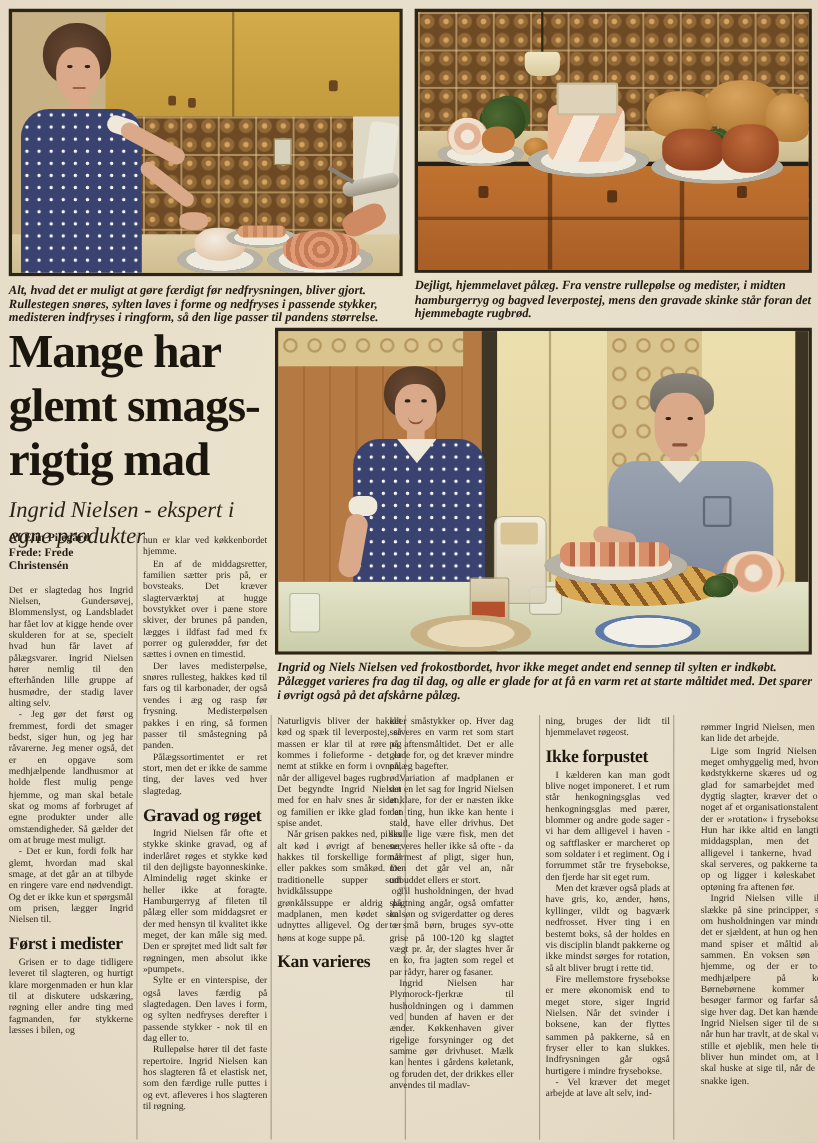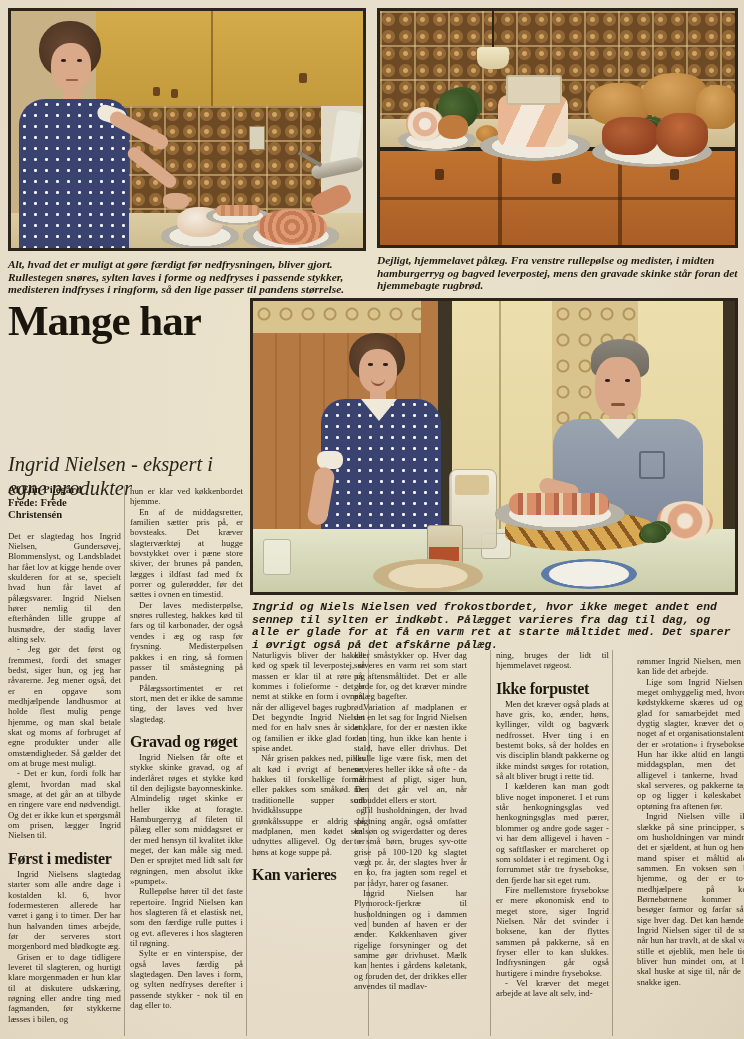--- a/index.html
+++ b/index.html
@@ -141,20 +141,22 @@
     <div class="abs bread" style="left:316px;top:74px;width:42px;height:44px;"></div>
     <div class="abs greens" style="left:252px;top:108px;width:30px;height:24px;"></div>
     <div class="abs plate" style="left:212px;top:126px;width:120px;height:30px;"></div>
     <div class="abs" style="left:222px;top:106px;width:56px;height:38px;background:radial-gradient(ellipse at 40% 35%, #b66238, #8e3f1e 80%);border-radius:40%;"></div>
     <div class="abs" style="left:276px;top:102px;width:52px;height:44px;background:radial-gradient(ellipse at 45% 30%, #c06a3c, #93441f 80%);border-radius:42%;"></div>
   </div>
   <div class="caption" style="left:377px;top:254px;width:361px;">Dejligt, hjemmelavet pålæg. Fra venstre rullepølse og medister, i midten hamburgerryg og bagved leverpostej, mens den gravade skinke står foran det hjemmebagte rugbrød.</div>
 
   <div class="headline">
     <div class="hl">Mange har</div>
+    <div class="hl">glemt smags-</div>
+    <div class="hl">rigtig mad</div>
   </div>
   <div class="subtitle">Ingrid Nielsen - ekspert i egne produkter</div>
 
   <div class="photo" style="left:250px;top:298px;width:488px;height:297px;">
 
     <div class="abs woodpanel" style="left:0;top:0;width:190px;height:297px;"></div>
     <div class="abs curtain" style="left:0;top:0;width:168px;height:32px;"></div>
     <div class="abs" style="left:185px;top:0;width:14px;height:297px;background:#3d3526;"></div>
     <div class="abs door" style="left:199px;top:0;width:100px;height:297px;"></div>
     <div class="abs" style="left:246px;top:0;width:2px;height:297px;background:rgba(120,100,50,.45);"></div>
@@ -193,66 +195,65 @@
     <div class="abs" style="left:174px;top:224px;width:34px;height:42px;background:linear-gradient(#ddd2b4,#c3b590);border:1px solid #a89c78;border-radius:3px;"></div>
     <div class="abs" style="left:176px;top:246px;width:30px;height:14px;background:#b4502c;"></div>
     <div class="abs" style="left:252px;top:210px;width:150px;height:40px;background:repeating-linear-gradient(55deg,#d9a852 0 10px,#8a5a22 10px 14px);border-radius:50%/40%;"></div>
     <div class="abs plate" style="left:242px;top:196px;width:130px;height:34px;"></div>
     <div class="abs" style="left:256px;top:192px;width:100px;height:22px;background:repeating-linear-gradient(90deg,#d98f6a 0 9px,#b9684a 9px 14px,#e8cfae 14px 18px);border-radius:10px;"></div>
     <div class="abs" style="left:404px;top:200px;width:56px;height:40px;background:radial-gradient(circle at 50% 50%, #f0e4d2 20%, #dfa684 26% 48%, #eedcc4 52% 70%, #d99c72 74%);border-radius:50%;"></div>
     <div class="abs greens" style="left:388px;top:222px;width:26px;height:20px;"></div>
     <div class="abs" style="left:288px;top:258px;width:96px;height:30px;background:radial-gradient(ellipse,#f2efe6 58%, #5d7aa8 60% 70%, #e8e4d6 72%);border-radius:50%;"></div>
     <div class="abs" style="left:120px;top:258px;width:110px;height:34px;background:radial-gradient(ellipse,#e8d9b8 50%, #c8b184 52% 70%, #dccfae 72%);border-radius:50%;"></div>
   </div>
-  <div class="caption" style="left:252px;top:601px;width:487px;font-family:Liberation Mono, monospace;">Ingrid og Niels Nielsen ved frokostbordet, hvor ikke meget andet end sennep til sylten er indkøbt. Pålægget varieres fra dag til dag, og alle er glade for at få en varm ret at starte måltidet med. Det sparer i øvrigt også på det afskårne pålæg.</div>
+  <div class="caption" style="left:252px;top:601px;width:487px;">Ingrid og Niels Nielsen ved frokostbordet, hvor ikke meget andet end sennep til sylten er indkøbt. Pålægget varieres fra dag til dag, og alle er glade for at få en varm ret at starte måltidet med. Det sparer i øvrigt også på det afskårne pålæg.</div>
 
   <div class="colrule" style="left:124px;top:486px;height:550px;"></div>
   <div class="colrule" style="left:246px;top:650px;height:386px;"></div>
   <div class="colrule" style="left:368px;top:650px;height:386px;"></div>
   <div class="colrule" style="left:490px;top:650px;height:386px;"></div>
   <div class="colrule" style="left:612px;top:650px;height:386px;"></div>
 
   <div class="col" style="left:8px;top:484px;height:552px;">
     <div class="byline">
       <div>Af Elin Pilegård</div>
       <div>Frede: Frede Christensén</div>
     </div>
   <p class="first">Det er slagtedag hos Ingrid Nielsen, Gundersøvej, Blommenslyst, og Landsbladet har fået lov at kigge hende over skulderen for at se, specielt hvad hun får lavet af pålægsvarer. Ingrid Nielsen hører nemlig til den efterhånden lille gruppe af husmødre, der stadig laver alting selv.</p>
       <p class="">- Jeg gør det først og fremmest, fordi det smager bedst, siger hun, og jeg har råvarerne. Jeg mener også, det er en opgave som medhjælpende landhusmor at holde flest mulig penge hjemme, og man skal betale skat og moms af forbruget af egne produkter under alle omstændigheder. Så gælder det om at bruge mest muligt.</p>
       <p class="">- Det er kun, fordi folk har glemt, hvordan mad skal smage, at det går an at tilbyde en ringere vare end nødvendigt. Og det er ikke kun et spørgsmål om prisen, lægger Ingrid Nielsen til.</p>
       <h3>Først i medister</h3>
-      <p class="">Ingrid Nielsens slagtedag starter som alle andre dage i kostalden kl. 6, hvor fodermesteren allerede har været i gang i to timer. Der har hun halvanden times arbejde, før der serveres stort morgenbord med blødkogte æg.</p>
       <p class="">Grisen er to dage tidligere leveret til slagteren, og hurtigt klare morgenmaden er hun klar til at diskutere udskæring, røgning eller andre ting med fagmanden, før stykkerne læsses i bilen, og</p>
     </div>
   <div class="col" style="left:130px;top:486px;height:550px;">
       <p class="cont">hun er klar ved køkkenbordet hjemme.</p>
       <p class="">En af de middagsretter, familien sætter pris på, er bovsteaks. Det kræver slagterværktøj at hugge bovstykket over i pæne store skiver, der brunes på panden, lægges i ildfast fad med fx porrer og gulerødder, før det sættes i ovnen en timestid.</p>
       <p class="">Der laves medisterpølse, snøres rullesteg, hakkes kød til fars og til karbonader, der også vendes i æg og rasp før frysning. Medisterpølsen pakkes i en ring, så formen passer til småstegning på panden.</p>
       <p class="">Pålægssortimentet er ret stort, men det er ikke de samme ting, der laves ved hver slagtedag.</p>
       <h3>Gravad og røget</h3>
       <p class="">Ingrid Nielsen får ofte et stykke skinke gravad, og af inderlåret røges et stykke kød til den dejligste bayonneskinke. Almindelig røget skinke er heller ikke at foragte. Hamburgerryg af fileten til pålæg eller som middagsret er der med hensyn til kvalitet ikke meget, der kan måle sig med. Den er sprøjtet med lidt salt før røgningen, men absolut ikke »pumpet«.</p>
+      <p class="">Sylte er en vinterspise, der også laves færdig på slagtedagen. Den laves i form, og sylten nedfryses derefter i passende stykker - nok til en dag eller to.</p>
       <p class="">Rullepølse hører til det faste repertoire. Ingrid Nielsen kan hos slagteren få et elastisk net, som den færdige rulle puttes i og evt. afleveres i hos slagteren til røgning.</p>
-      <p class="">Sylte er en vinterspise, der også laves færdig på slagtedagen. Den laves i form, og sylten nedfryses derefter i passende stykker - nok til en dag eller to.</p>
     </div>
   <div class="col" style="left:252px;top:650px;height:386px;">
       <p class="first">Naturligvis bliver der hakket kød og spæk til leverpostej, så massen er klar til at røre og kommes i folieforme - det er nemt at stikke en form i ovnen, når der alligevel bages rugbrød. Det begyndte Ingrid Nielsen med for en halv snes år siden, og familien er ikke glad for at spise andet.</p>
       <p class="">Når grisen pakkes ned, pilles alt kød i øvrigt af benene, hakkes til forskellige formål eller pakkes som småkød. De traditionelle supper som hvidkålssuppe og grønkålssuppe er aldrig på madplanen, men kødet skal udnyttes alligevel. Og der er høns at koge suppe på.</p>
       <h3>Kan varieres</h3>
     </div>
   <div class="col" style="left:354px;top:650px;height:386px;">
       <p class="cont">eller småstykker op. Hver dag serveres en varm ret som start på aftensmåltidet. Det er alle glade for, og det kræver mindre pålæg bagefter.</p>
       <p class="">Variation af madplanen er det en let sag for Ingrid Nielsen at klare, for der er næsten ikke den ting, hun ikke kan hente i stald, have eller drivhus. Det skulle lige være fisk, men det serveres heller ikke så ofte - da nærmest af pligt, siger hun, men det går vel an, når udbuddet ellers er stort.</p>
       <p class="">Til husholdningen, der hvad slagtning angår, også omfatter en søn og svigerdatter og deres to små børn, bruges syv-otte grise på 100-120 kg slagtet vægt pr. år, der slagtes hver år en ko, fra jagten som regel et par rådyr, harer og fasaner.</p>
       <p class="">Ingrid Nielsen har Plymorock-fjerkræ til husholdningen og i dammen ved bunden af haven er der ænder. Køkkenhaven giver rigelige forsyninger og det samme gør drivhuset. Mælk kan hentes i gårdens køletank, og foruden det, der drikkes eller anvendes til madlav-</p>
     </div>
   <div class="col" style="left:496px;top:650px;height:386px;">
       <p class="cont">ning, bruges der lidt til hjemmelavet røgeost.</p>
       <h3>Ikke forpustet</h3>
+      <p class="">I kælderen kan man godt blive noget imponeret. I et rum står henkogningsglas ved henkogningsglas med pærer, blommer og andre gode sager - vi har dem alligevel i haven - og saftflasker er marcheret op som soldater i et regiment. Og i forrummet står tre frysebokse, den fjerde har sit eget rum.</p>
       <p class="">Men det kræver også plads at have gris, ko, ænder, høns, kyllinger, vildt og bagværk nedfrosset. Hver ting i en bestemt boks, så der holdes en vis disciplin blandt pakkerne og ikke mindst sørges for rotation, så alt bliver brugt i rette tid.</p>
-      <p class="">I kælderen kan man godt blive noget imponeret. I et rum står henkogningsglas ved henkogningsglas med pærer, blommer og andre gode sager - vi har dem alligevel i haven - og saftflasker er marcheret op som soldater i et regiment. Og i forrummet står tre frysebokse, den fjerde har sit eget rum.</p>
       <p class="">Fire mellemstore frysebokse er mere økonomisk end to meget store, siger Ingrid Nielsen. Når det svinder i boksene, kan der flyttes sammen på pakkerne, så en fryser eller to kan slukkes. Indfrysningen går også hurtigere i mindre frysebokse.</p>
       <p class="">- Vel kræver det meget arbejde at lave alt selv, ind-</p>
     </div>
   <div class="col" style="left:618px;top:656px;width:118px;height:386px;margin-left:19px;">
       <p class="cont">rømmer Ingrid Nielsen, men jeg kan lide det arbejde.</p>
       <p class="">Lige som Ingrid Nielsen er meget omhyggelig med, hvordan kødstykkerne skæres ud og er glad for samarbejdet med en dygtig slagter, kræver det også noget af et organisationstalent, at der er »rotation« i fryseboksene. Hun har ikke altid en langtids-middagsplan, men det er alligevel i tankerne, hvad der skal serveres, og pakkerne tages op og ligger i køleskabet til optøning fra aftenen før.</p>
       <p class="">Ingrid Nielsen ville ikke slække på sine principper, selv om husholdningen var mindre - det er sjældent, at hun og hendes mand spiser et måltid alene sammen. En voksen søn bor hjemme, og der er to-tre medhjælpere på kost. Børnebørnene kommer og besøger farmor og farfar så at sige hver dag. Det kan hænde, at Ingrid Nielsen siger til de små, når hun har travlt, at de skal være stille et øjeblik, men hele tiden bliver hun mindet om, at hun skal huske at sige til, når de må snakke igen.</p>
     </div>
 
 </div>

